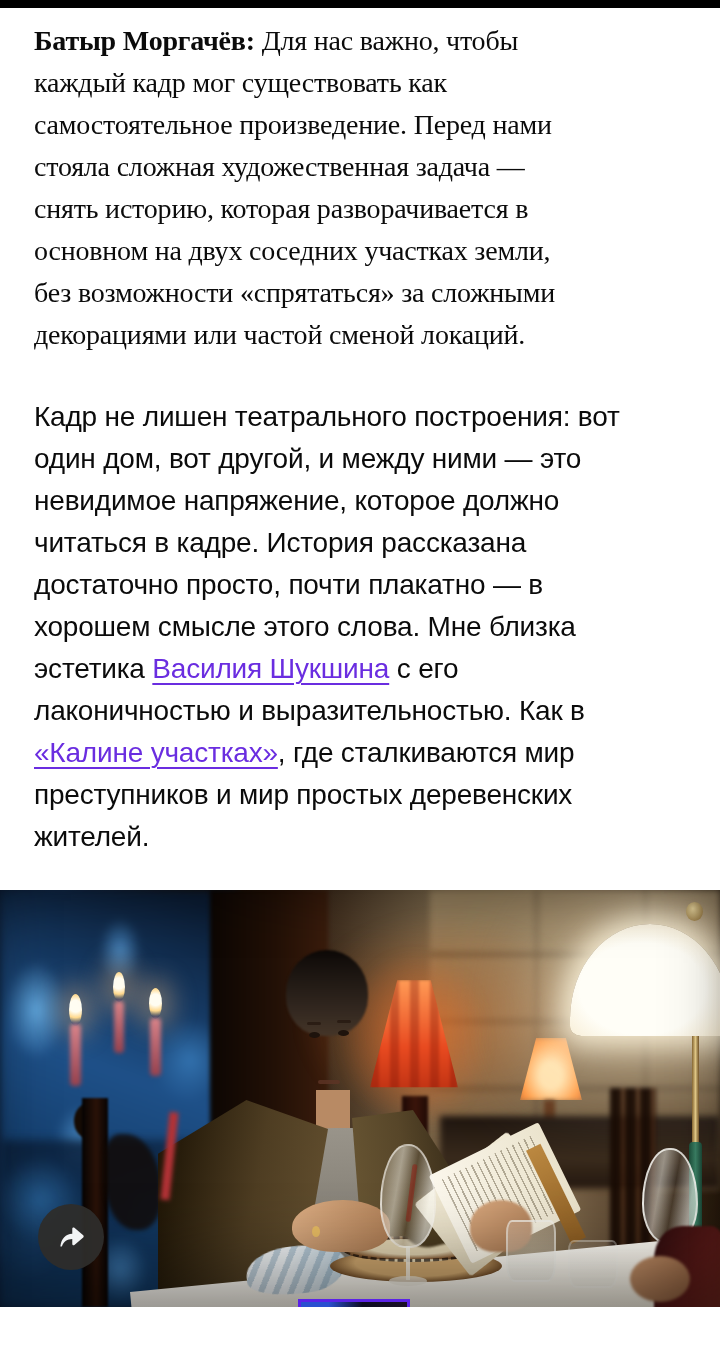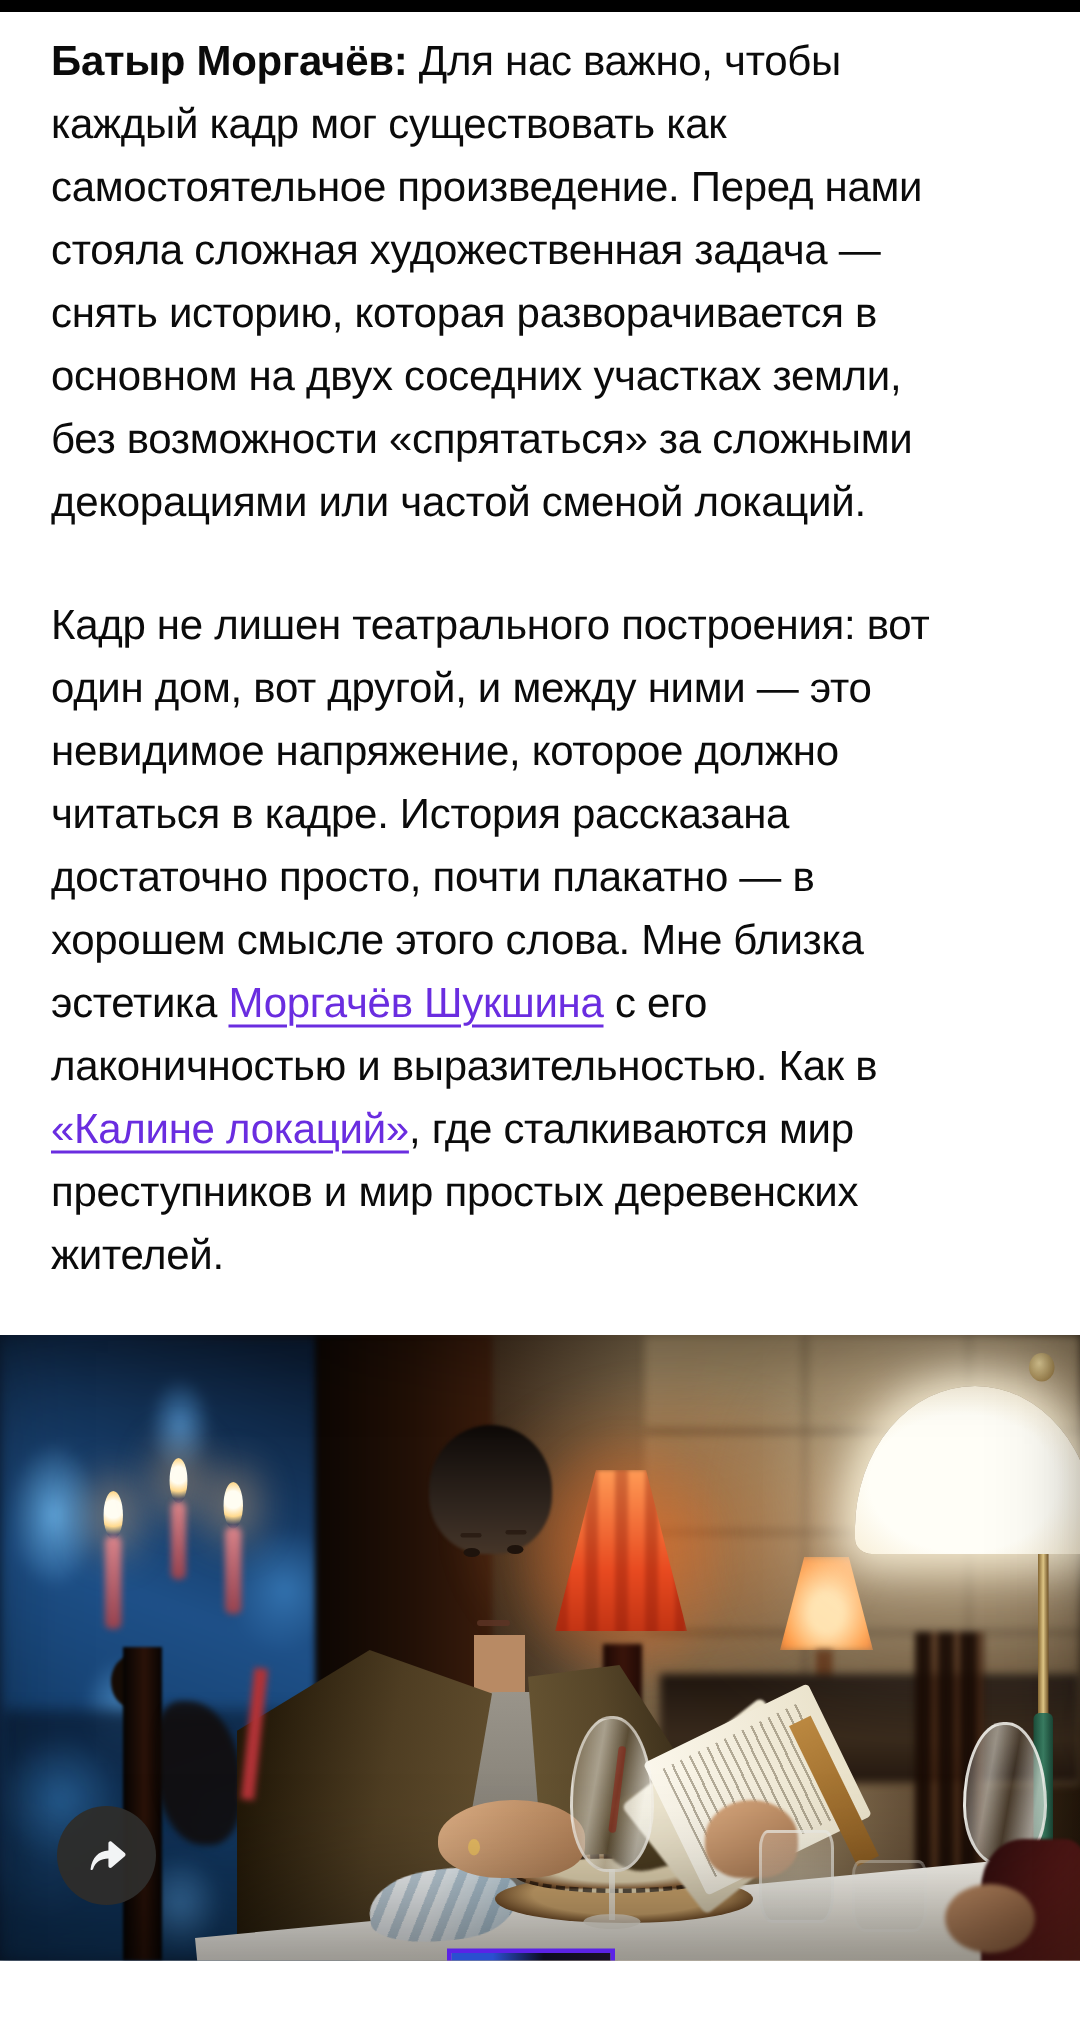--- a/index.html
+++ b/index.html
@@ -14,21 +14,21 @@
   .content { padding: 0 20px 0 34px; }
   h2.question {
     margin: 6px 0 0; font-size: 29px; font-weight: 700;
     line-height: 42px; letter-spacing: -0.2px; color: #000;
   }
   p.para {
     font-size: 28px; line-height: 42px; letter-spacing: -0.2px;
     white-space: pre-line; color: var(--c-text, #0b0b0b);
   }
   p.para b { font-weight: 700; }
-  .p1 { margin-top: 12px; }
+  .p1 { margin-top: 12px; font-family: Liberation Serif, serif; }
   .p2 { margin-top: 40px; }
   a.ilink {
     color: var(--c-link, #6a2de0);
     text-decoration: underline;
     text-decoration-thickness: 2px;
     text-underline-offset: 5px;
     cursor: pointer;
   }
   
   figure.photo {
@@ -242,23 +242,23 @@
 снять историю, которая разворачивается в
 основном на двух соседних участках земли,
 без возможности «спрятаться» за сложными
 декорациями или частой сменой локаций.</p>
   <p class="para p2">Кадр не лишен театрального построения: вот
 один дом, вот другой, и между ними — это
 невидимое напряжение, которое должно
 читаться в кадре. История рассказана
 достаточно просто, почти плакатно — в
 хорошем смысле этого слова. Мне близка
-эстетика <a href="#" class="ilink">Моргачёв Шукшина</a> с его
+эстетика <a href="#" class="ilink">Василия Шукшина</a> с его
 лаконичностью и выразительностью. Как в
-<a href="#" class="ilink">«Калине локаций»</a>, где сталкиваются мир
+<a href="#" class="ilink">«Калине участках»</a>, где сталкиваются мир
 преступников и мир простых деревенских
 жителей.</p>
 </main>
 
 <figure class="photo" aria-label="Кадр из фильма: мужчина с книгой за столом, свечи и лампы">
   <div class="ly blue-wall"></div>
   <div class="ly blue-lower"></div>
   <div class="ly stone-wall"></div>
   <div class="ly dark-pillar"></div>
   <div class="ly amber-glow"></div>

